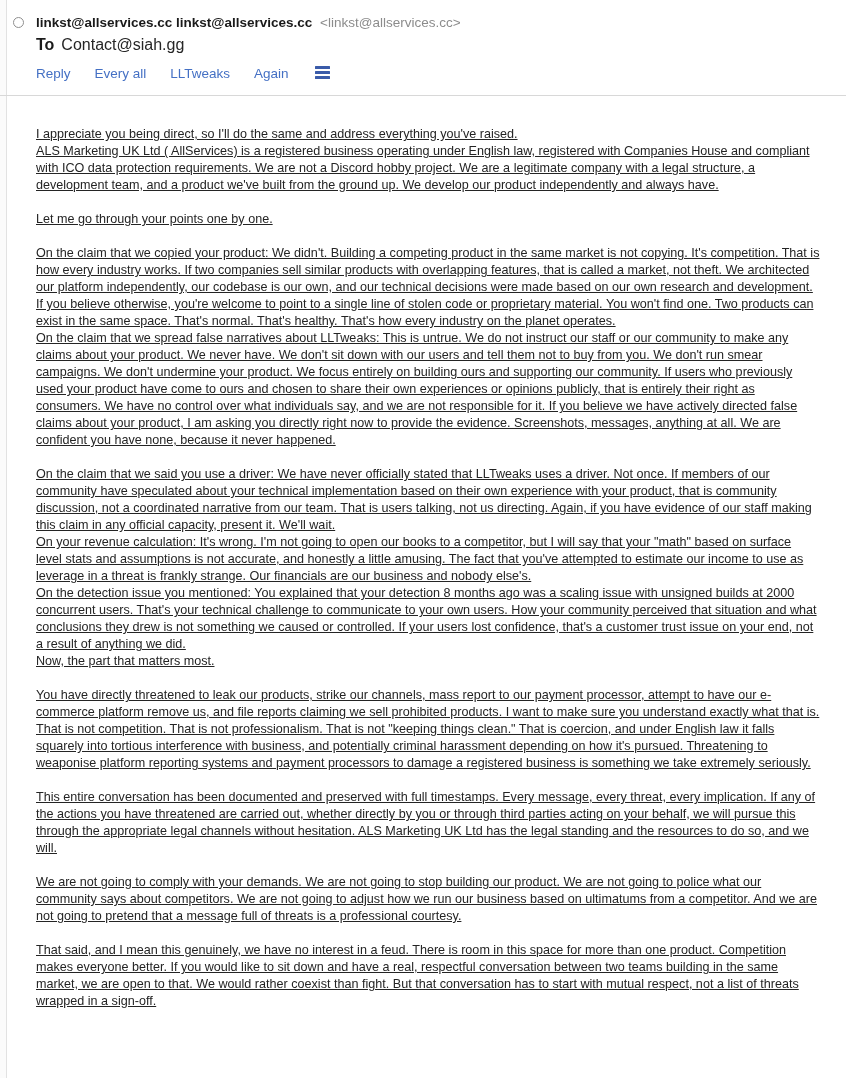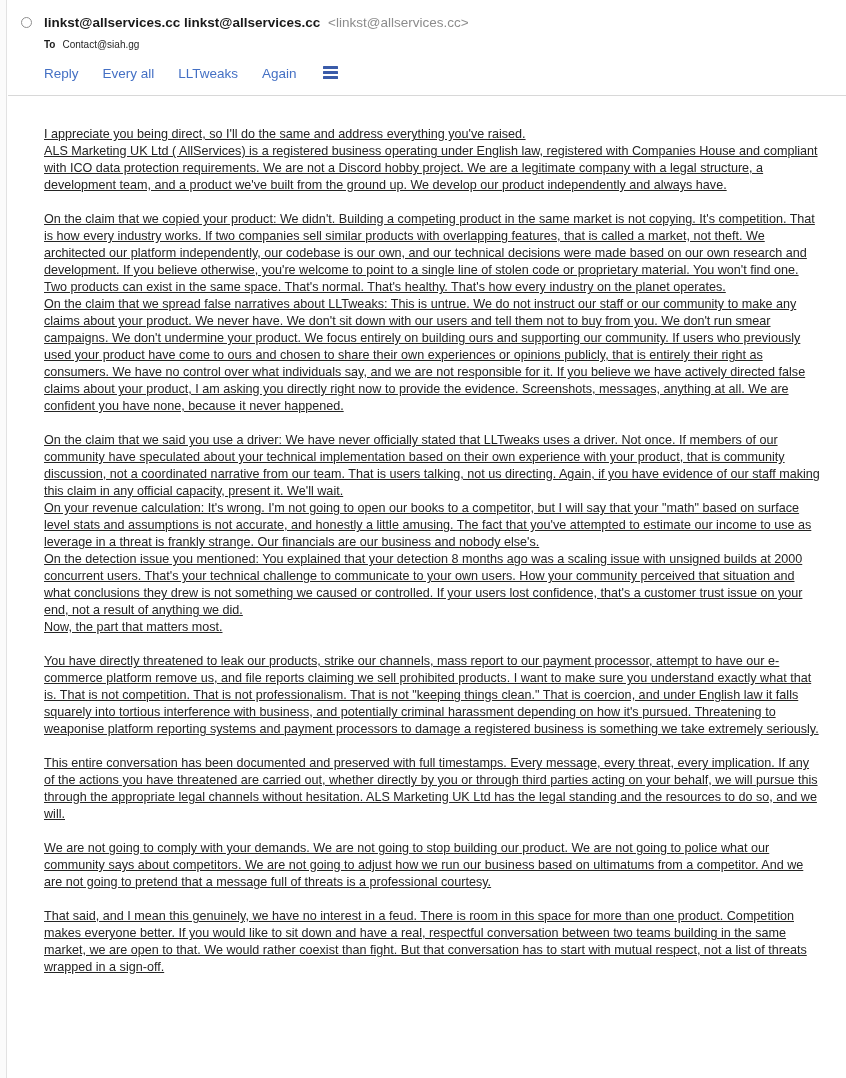--- a/index.html
+++ b/index.html
@@ -14,37 +14,37 @@
   }
   .left-edge {
     position: absolute;
     left: 0; top: 0; bottom: 0;
     width: 7px;
     background: #fbfbfb;
     border-right: 1px solid #e2e2e2;
   }
   .content {
     position: absolute;
-    left: 8px; top: 0; right: 0;
+    left: 0; top: 0; right: 0;
   }
   .header { position: relative; padding-top: 14px; }
   .select-circle {
     position: absolute;
     left: 13px; top: 17px;
     width: 11px; height: 11px;
     border: 1px solid #8f8f8f;
     border-radius: 50%;
     background: #ffffff;
     cursor: pointer;
   }
   .header-text { margin-left: 36px; }
   .sender-line { font-size: 13.5px; line-height: 18px; white-space: nowrap; }
   .sender-bold { font-weight: bold; color: #1a1a1a; cursor: pointer; }
   .sender-addr { color: #8c8c8c; margin-left: 4px; }
-  .to-line { margin-top: 4px; font-size: 10px; line-height: 18px; }
+  .to-line { margin-top: 4px; font-size: 16px; line-height: 18px; }
   .to-label { font-weight: bold; color: #1a1a1a; margin-right: 7px; }
   .to-addr { color: #262626; cursor: pointer; }
   .actions {
     margin-top: 11px;
     display: flex;
     align-items: flex-start;
     font-size: 13.5px;
     line-height: 18px;
   }
   .action-link {
@@ -111,20 +111,23 @@
     </div>
 
     <div class="divider"></div>
 
     <div class="email-body">
       <p class="block">
         <span class="line">I appreciate you being direct, so I'll do the same and address everything you've raised.</span>
         <span class="line">ALS Marketing UK Ltd ( AllServices) is a registered business operating under English law, registered with Companies House and compliant with ICO data protection requirements. We are not a Discord hobby project. We are a legitimate company with a legal structure, a development team, and a product we've built from the ground up. We develop our product independently and always have.</span>
       </p>
       <p class="block">
+        <span class="line">Let me go through your points one by one.</span>
+      </p>
+      <p class="block">
         <span class="line">On the claim that we copied your product: We didn't. Building a competing product in the same market is not copying. It's competition. That is how every industry works. If two companies sell similar products with overlapping features, that is called a market, not theft. We architected our platform independently, our codebase is our own, and our technical decisions were made based on our own research and development. If you believe otherwise, you're welcome to point to a single line of stolen code or proprietary material. You won't find one. Two products can exist in the same space. That's normal. That's healthy. That's how every industry on the planet operates.</span>
         <span class="line">On the claim that we spread false narratives about LLTweaks: This is untrue. We do not instruct our staff or our community to make any claims about your product. We never have. We don't sit down with our users and tell them not to buy from you. We don't run smear campaigns. We don't undermine your product. We focus entirely on building ours and supporting our community. If users who previously used your product have come to ours and chosen to share their own experiences or opinions publicly, that is entirely their right as consumers. We have no control over what individuals say, and we are not responsible for it. If you believe we have actively directed false claims about your product, I am asking you directly right now to provide the evidence. Screenshots, messages, anything at all. We are confident you have none, because it never happened.</span>
       </p>
       <p class="block">
         <span class="line">On the claim that we said you use a driver: We have never officially stated that LLTweaks uses a driver. Not once. If members of our community have speculated about your technical implementation based on their own experience with your product, that is community discussion, not a coordinated narrative from our team. That is users talking, not us directing. Again, if you have evidence of our staff making this claim in any official capacity, present it. We'll wait.</span>
         <span class="line">On your revenue calculation: It's wrong. I'm not going to open our books to a competitor, but I will say that your "math" based on surface level stats and assumptions is not accurate, and honestly a little amusing. The fact that you've attempted to estimate our income to use as leverage in a threat is frankly strange. Our financials are our business and nobody else's.</span>
         <span class="line">On the detection issue you mentioned: You explained that your detection 8 months ago was a scaling issue with unsigned builds at 2000 concurrent users. That's your technical challenge to communicate to your own users. How your community perceived that situation and what conclusions they drew is not something we caused or controlled. If your users lost confidence, that's a customer trust issue on your end, not a result of anything we did.</span>
         <span class="line">Now, the part that matters most.</span>
       </p>
       <p class="block">

